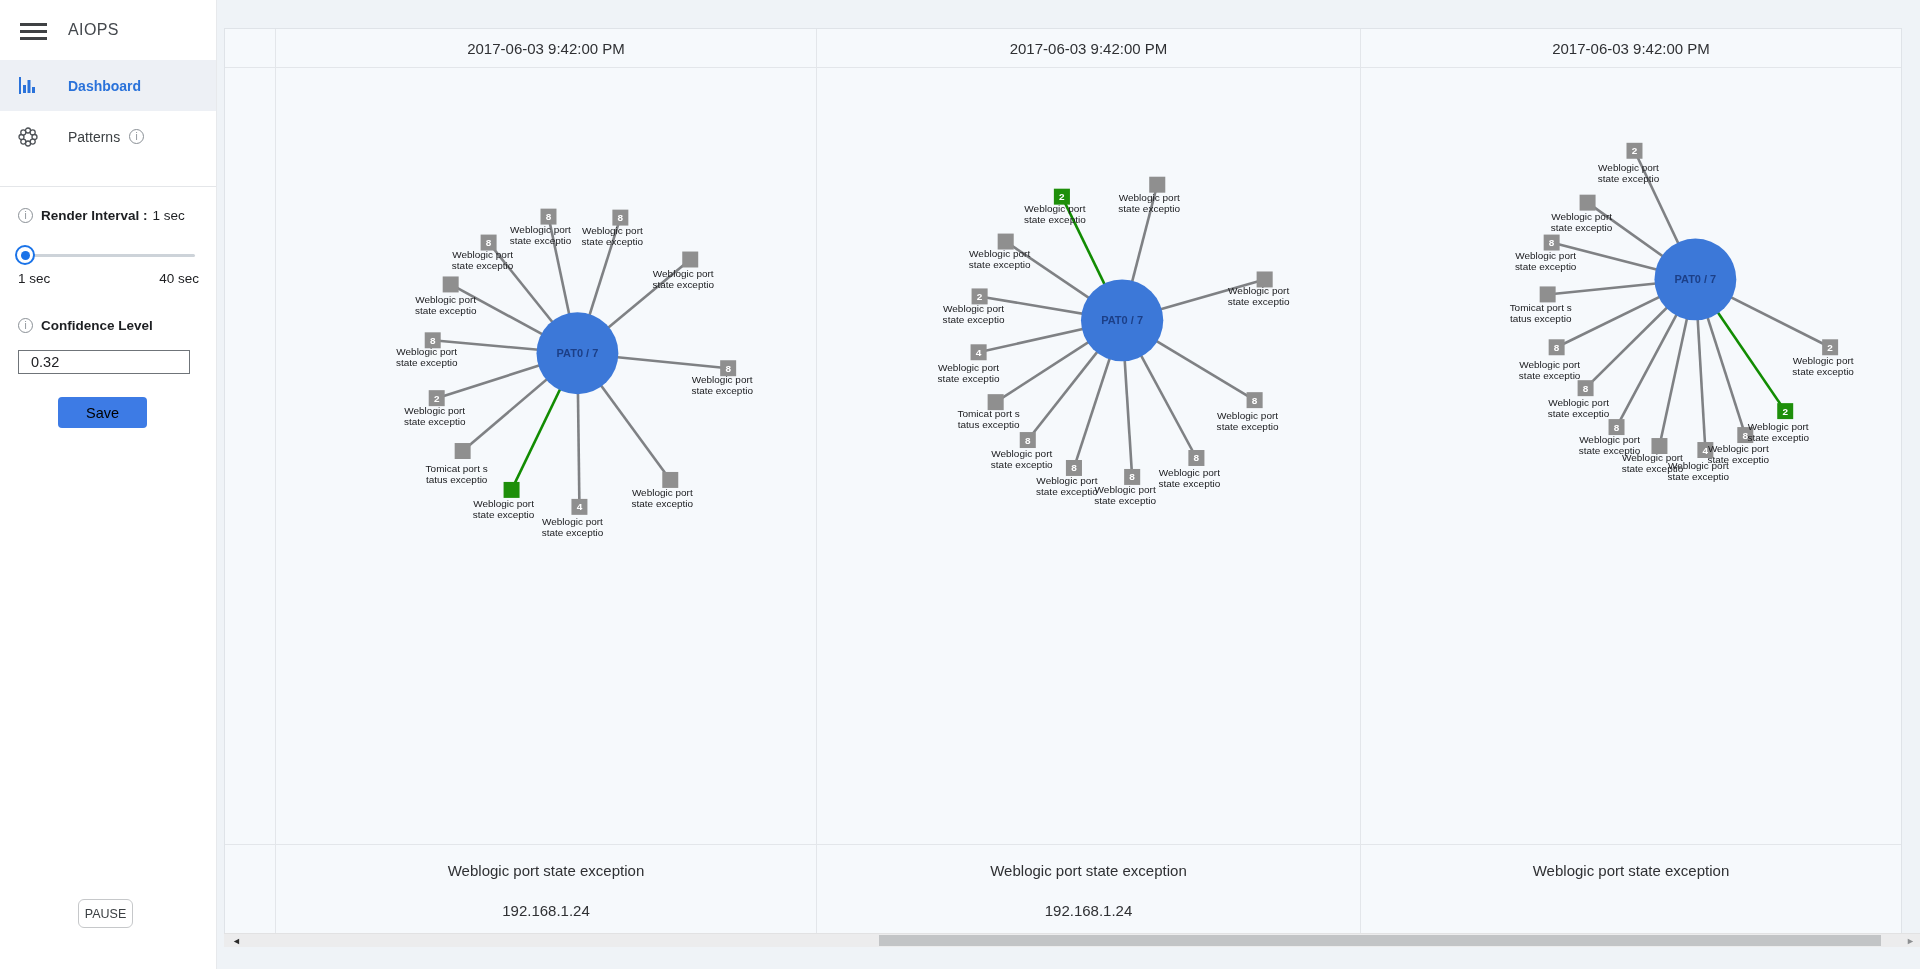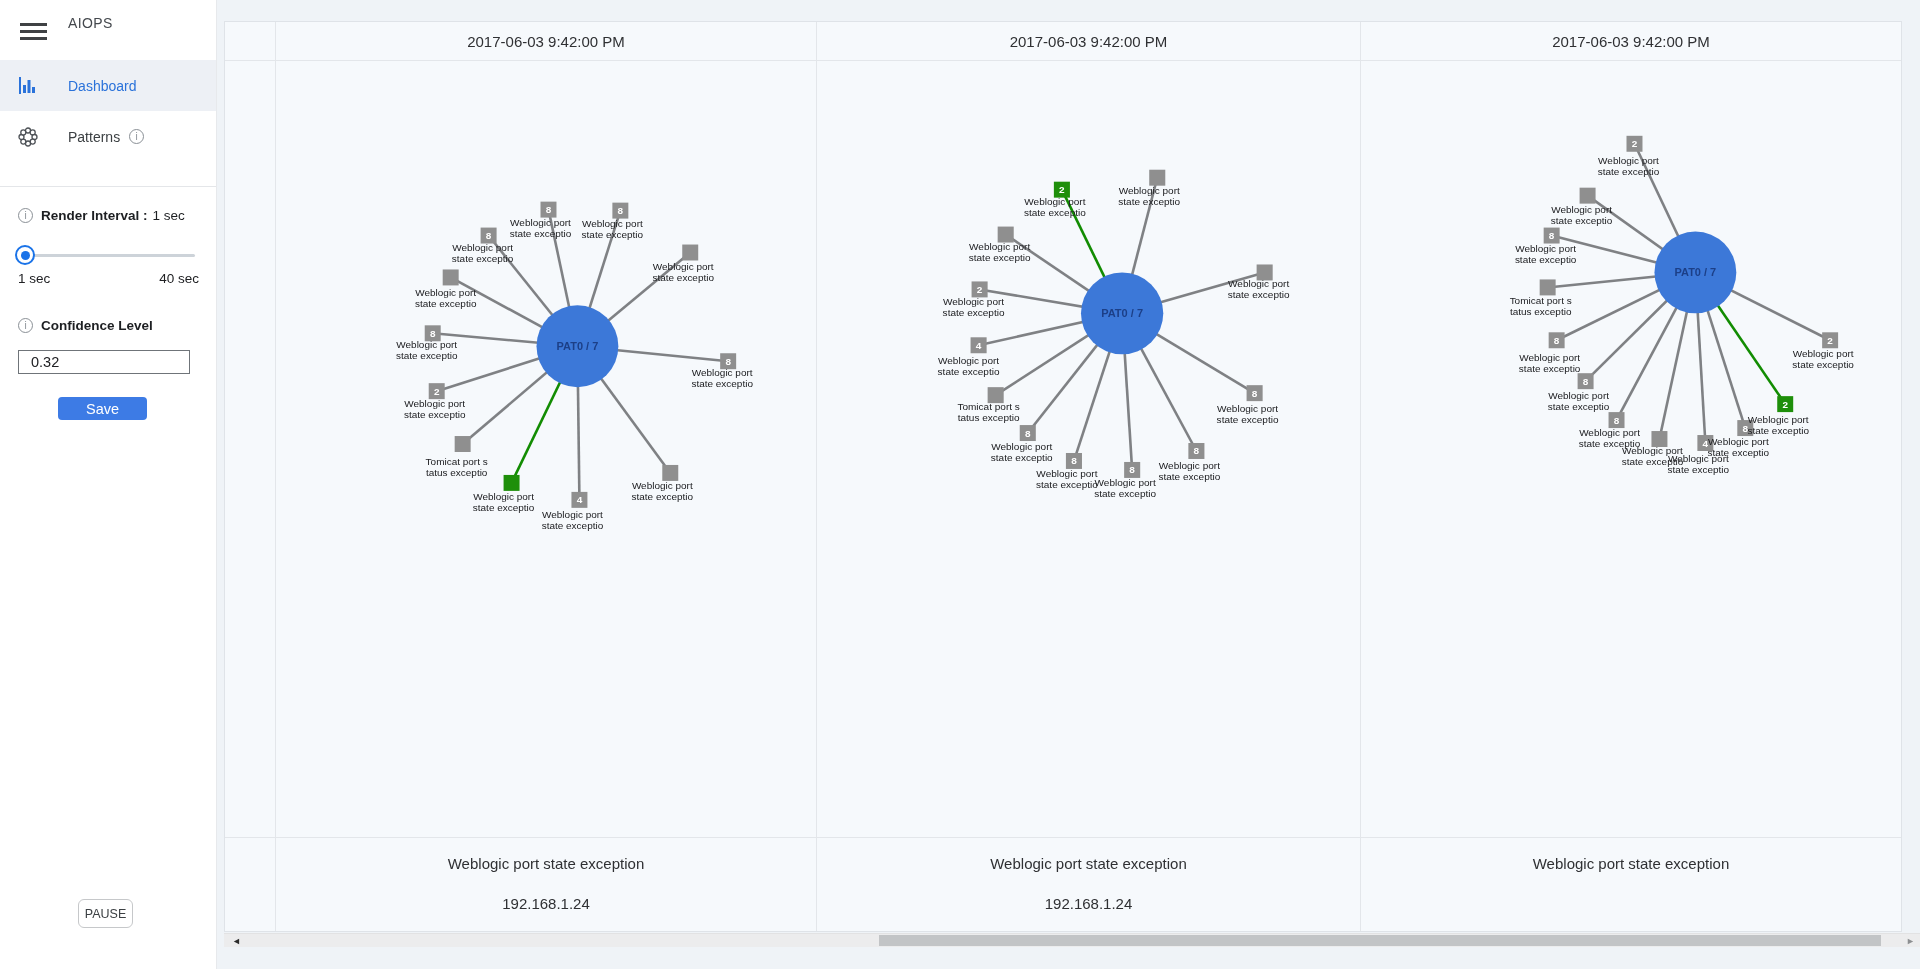--- a/index.html
+++ b/index.html
@@ -2,47 +2,47 @@
 <html><head>
 <meta charset="utf-8">
 <style>
   * { margin:0; padding:0; box-sizing:border-box; }
   html,body { width:1920px; height:969px; overflow:hidden; font-family:"Liberation Sans", sans-serif; background:#eff3f7; }
 
   
   .sidebar { position:absolute; left:0; top:0; width:217px; height:969px; background:#ffffff; border-right:1px solid #e7e9ec; z-index:5; }
   .hamburger { position:absolute; left:20px; top:23px; width:27px; height:17px; cursor:pointer; }
   .hamburger span { display:block; height:2.6px; background:#3f4144; margin-bottom:4.4px; }
-  .brand { position:absolute; left:68px; top:15px; font-size:14px; color:#44484d; letter-spacing:.4px; }
+  .brand { position:absolute; left:68px; top:21px; font-size:16px; color:#44484d; letter-spacing:.4px; }
   .nav { position:absolute; top:60px; left:0; width:100%; }
   .nav-item { height:51px; display:flex; align-items:center; cursor:pointer; }
   .nav-item .nicon { width:20px; margin-left:18px; display:flex; align-items:center; }
   .nav-item .nlabel { margin-left:30px; font-size:14px; color:#3c4043; }
   .nav-item.active { background:#edf0f5; }
-  .nav-item.active .nlabel { color:#2a72da; font-weight:normal; }
+  .nav-item.active .nlabel { color:#2a72da; font-weight:bold; }
   .info-i { display:inline-flex; align-items:center; justify-content:center; width:15px; height:15px; border:1px solid #8a9096; border-radius:50%; color:#8a9096; font-size:10px; font-style:normal; margin-left:9px; cursor:pointer; flex:0 0 auto; }
   .divider { position:absolute; top:186px; left:0; width:100%; height:1px; background:#e4e6e9; }
 
   .controls { position:absolute; top:208px; left:18px; width:181px; }
   .ctl-row { display:flex; align-items:center; font-size:13.5px; color:#1d1f22; }
   .ctl-row .info-i { margin-left:0; margin-right:8px; }
   .ctl-row b { font-weight:bold; }
   .slider { position:relative; height:20px; margin-top:22px; cursor:pointer; }
   .slider .track { position:absolute; left:4px; right:4px; top:8.5px; height:3px; background:#cdd3d9; border-radius:2px; }
   .slider .handle { position:absolute; left:-3px; top:0; width:20px; height:20px; border:2px solid #1a73e8; border-radius:50%; background:#fff; }
   .slider .handle::after { content:""; position:absolute; left:3.5px; top:3.5px; width:9px; height:9px; border-radius:50%; background:#1a73e8; }
   .slider-labels { display:flex; justify-content:space-between; margin-top:6px; font-size:13.5px; color:#202124; }
   .conf-row { margin-top:32px; }
   .conf-input { margin-top:17px; width:172px; height:24px; border:1px solid #6f7479; background:#fff; font-size:14.5px; color:#202124; padding:0 12px; font-family:"Liberation Sans", sans-serif; }
-  .save-btn { margin:23px 0 0 40px; width:89px; height:23px; background:#3d7be5; color:#ffffff; border:none; border-radius:4px; font-size:14.5px; cursor:pointer; font-family:"Liberation Sans", sans-serif; }
+  .save-btn { margin:23px 0 0 40px; width:89px; height:31px; background:#3d7be5; color:#000000; border:none; border-radius:4px; font-size:14.5px; cursor:pointer; font-family:"Liberation Sans", sans-serif; }
   .pause-btn { position:absolute; left:78px; top:899px; width:55px; height:29px; background:#fff; border:1px solid #c6c8ca; border-radius:6px; font-size:12.5px; color:#3c4043; cursor:pointer; font-family:"Liberation Sans", sans-serif; }
 
   
   .main { position:absolute; left:217px; top:0; right:0; bottom:0; background:#eff3f7; }
-  .table { position:absolute; left:7px; top:21px; width:1678px; height:911px; display:flex; background:#f6f9fc; border:1px solid #dfe3e8; }
+  .table { position:absolute; left:7px; top:28px; width:1678px; height:911px; display:flex; background:#f6f9fc; border:1px solid #dfe3e8; }
   .col { display:flex; flex-direction:column; border-right:1px solid #e3e6ea; }
   .col.spacer { width:51px; }
   .col.p0 { width:541px; } .col.p1 { width:544px; } .col.p2 { flex:1; border-right:none; }
   .cell-h { height:39px; border-bottom:1px solid #e3e6ea; display:flex; align-items:center; justify-content:center; font-size:15px; color:#2f3033; }
   .cell-g { flex:1; border-bottom:1px solid #e3e6ea; position:relative; }
   .cell-g svg { position:absolute; left:0; top:0; width:100%; height:100%; }
   .cell-f { height:93px; text-align:center; color:#2f3033; }
   .cell-f .f1 { margin-top:17px; font-size:15px; }
   .cell-f .f2 { margin-top:23px; font-size:15px; }
   svg text { font-family:"Liberation Sans", sans-serif; }

